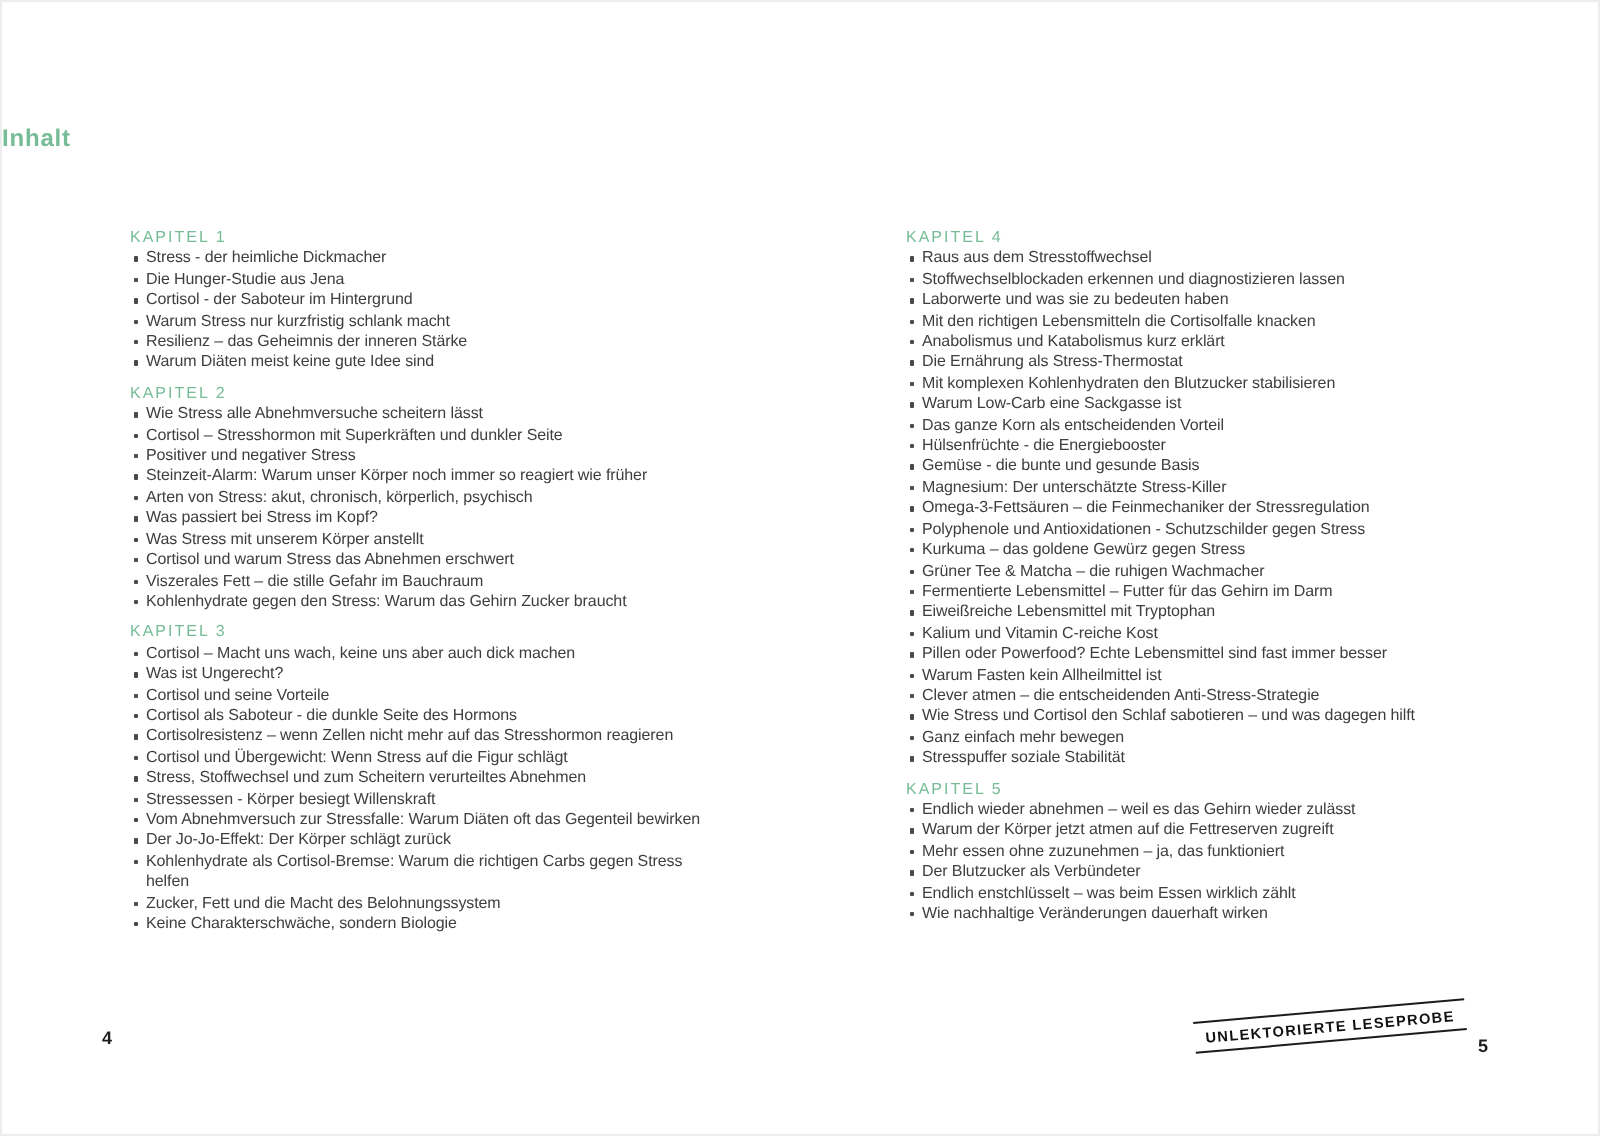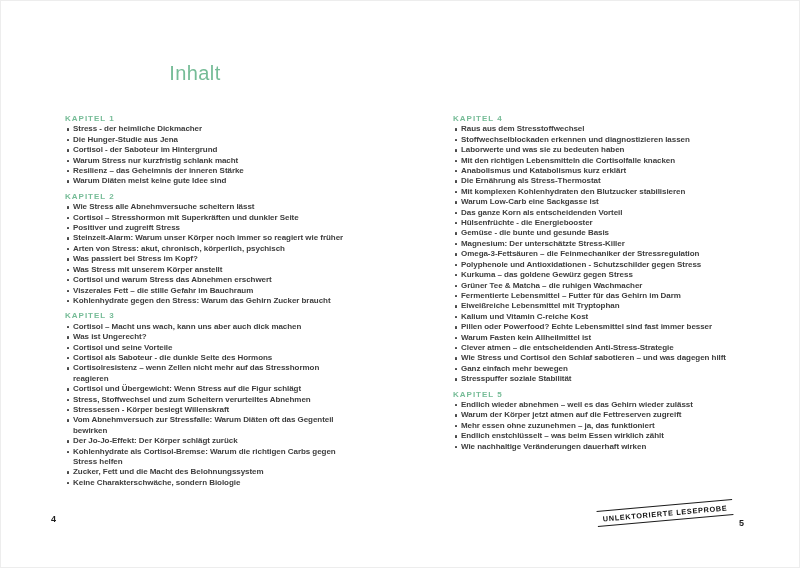--- a/index.html
+++ b/index.html
@@ -5,34 +5,34 @@
   html,body { margin:0; padding:0; }
   body {
     width:800px; height:568px; position:relative; overflow:hidden;
     background:#ffffff;
     font-family:"Liberation Sans", sans-serif;
     --accent:#76bc97;
   }
   .sheet { position:absolute; inset:0; border:1px solid #ededed; background:#fff; }
 
   .title {
-    position:absolute; top:61px; left:0; width:388px; text-align:center;
-    font-size:20px; font-weight:normal; letter-spacing:0.4px; color:var(--accent);
+    position:absolute; top:61px; left:0; width:388px; text-align:left;
+    font-size:12px; font-weight:bold; letter-spacing:0.4px; color:var(--accent);
   }
 
   .col { position:absolute; top:113px; }
   .col-left  { left:64px;  width:286px; }
   .col-right { left:452px; width:294px; }
 
   .chapter { margin:0 0 5px 0; }
   .chapter-label {
-    color:var(--accent); font-weight:bold; font-size:8px;
+    color:var(--accent); font-weight:normal; font-size:8px;
     letter-spacing:1px; line-height:10.4px;
   }
-  ul.items { list-style:none; margin:0; padding:0;font-weight:bold; }
+  ul.items { list-style:none; margin:0; padding:0; }
   li.item {
     position:relative; padding-left:8px;
     font-size:8px; line-height:10.4px; color:#3e3e3e; letter-spacing:-0.05px;
   }
   li.item::before {
     content:""; position:absolute; left:1.5px; top:4px;
     width:2.4px; height:2.4px; background:#4a4a4a; border-radius:0.5px;
   }
 
   .pagenum { position:absolute; font-size:9px; font-weight:bold; color:#1e1e1e; }
@@ -63,34 +63,34 @@
           <li class="item">Warum Stress nur kurzfristig schlank macht</li>
           <li class="item">Resilienz – das Geheimnis der inneren Stärke</li>
           <li class="item">Warum Diäten meist keine gute Idee sind</li>
         </ul>
       </section>
       <section class="chapter">
         <div class="chapter-label">KAPITEL 2</div>
         <ul class="items">
           <li class="item">Wie Stress alle Abnehmversuche scheitern lässt</li>
           <li class="item">Cortisol – Stresshormon mit Superkräften und dunkler Seite</li>
-          <li class="item">Positiver und zugreift Stress</li>
+          <li class="item">Positiver und negativer Stress</li>
           <li class="item">Steinzeit-Alarm: Warum unser Körper noch immer so reagiert wie früher</li>
           <li class="item">Arten von Stress: akut, chronisch, körperlich, psychisch</li>
           <li class="item">Was passiert bei Stress im Kopf?</li>
           <li class="item">Was Stress mit unserem Körper anstellt</li>
           <li class="item">Cortisol und warum Stress das Abnehmen erschwert</li>
           <li class="item">Viszerales Fett – die stille Gefahr im Bauchraum</li>
           <li class="item">Kohlenhydrate gegen den Stress: Warum das Gehirn Zucker braucht</li>
         </ul>
       </section>
       <section class="chapter">
         <div class="chapter-label">KAPITEL 3</div>
         <ul class="items">
-          <li class="item">Cortisol – Macht uns wach, kann uns aber auch dick machen</li>
+          <li class="item">Cortisol – Macht uns wach, keine uns aber auch dick machen</li>
           <li class="item">Was ist Ungerecht?</li>
           <li class="item">Cortisol und seine Vorteile</li>
           <li class="item">Cortisol als Saboteur - die dunkle Seite des Hormons</li>
           <li class="item">Cortisolresistenz – wenn Zellen nicht mehr auf das Stresshormon reagieren</li>
           <li class="item">Cortisol und Übergewicht: Wenn Stress auf die Figur schlägt</li>
           <li class="item">Stress, Stoffwechsel und zum Scheitern verurteiltes Abnehmen</li>
           <li class="item">Stressessen - Körper besiegt Willenskraft</li>
           <li class="item">Vom Abnehmversuch zur Stressfalle: Warum Diäten oft das Gegenteil bewirken</li>
           <li class="item">Der Jo-Jo-Effekt: Der Körper schlägt zurück</li>
           <li class="item">Kohlenhydrate als Cortisol-Bremse: Warum die richtigen Carbs gegen Stress helfen</li>
@@ -129,20 +129,21 @@
           <li class="item">Ganz einfach mehr bewegen</li>
           <li class="item">Stresspuffer soziale Stabilität</li>
         </ul>
       </section>
       <section class="chapter">
         <div class="chapter-label">KAPITEL 5</div>
         <ul class="items">
           <li class="item">Endlich wieder abnehmen – weil es das Gehirn wieder zulässt</li>
           <li class="item">Warum der Körper jetzt atmen auf die Fettreserven zugreift</li>
           <li class="item">Mehr essen ohne zuzunehmen – ja, das funktioniert</li>
+          <li class="item">Der Blutzucker als Verbündeter</li>
           <li class="item">Endlich enstchlüsselt – was beim Essen wirklich zählt</li>
           <li class="item">Wie nachhaltige Veränderungen dauerhaft wirken</li>
         </ul>
       </section>
     </div>
 
   <div class="pagenum pagenum-left">4</div>
   <div class="stamp">UNLEKTORIERTE LESEPROBE</div>
   <div class="pagenum pagenum-right">5</div>
 </div>

